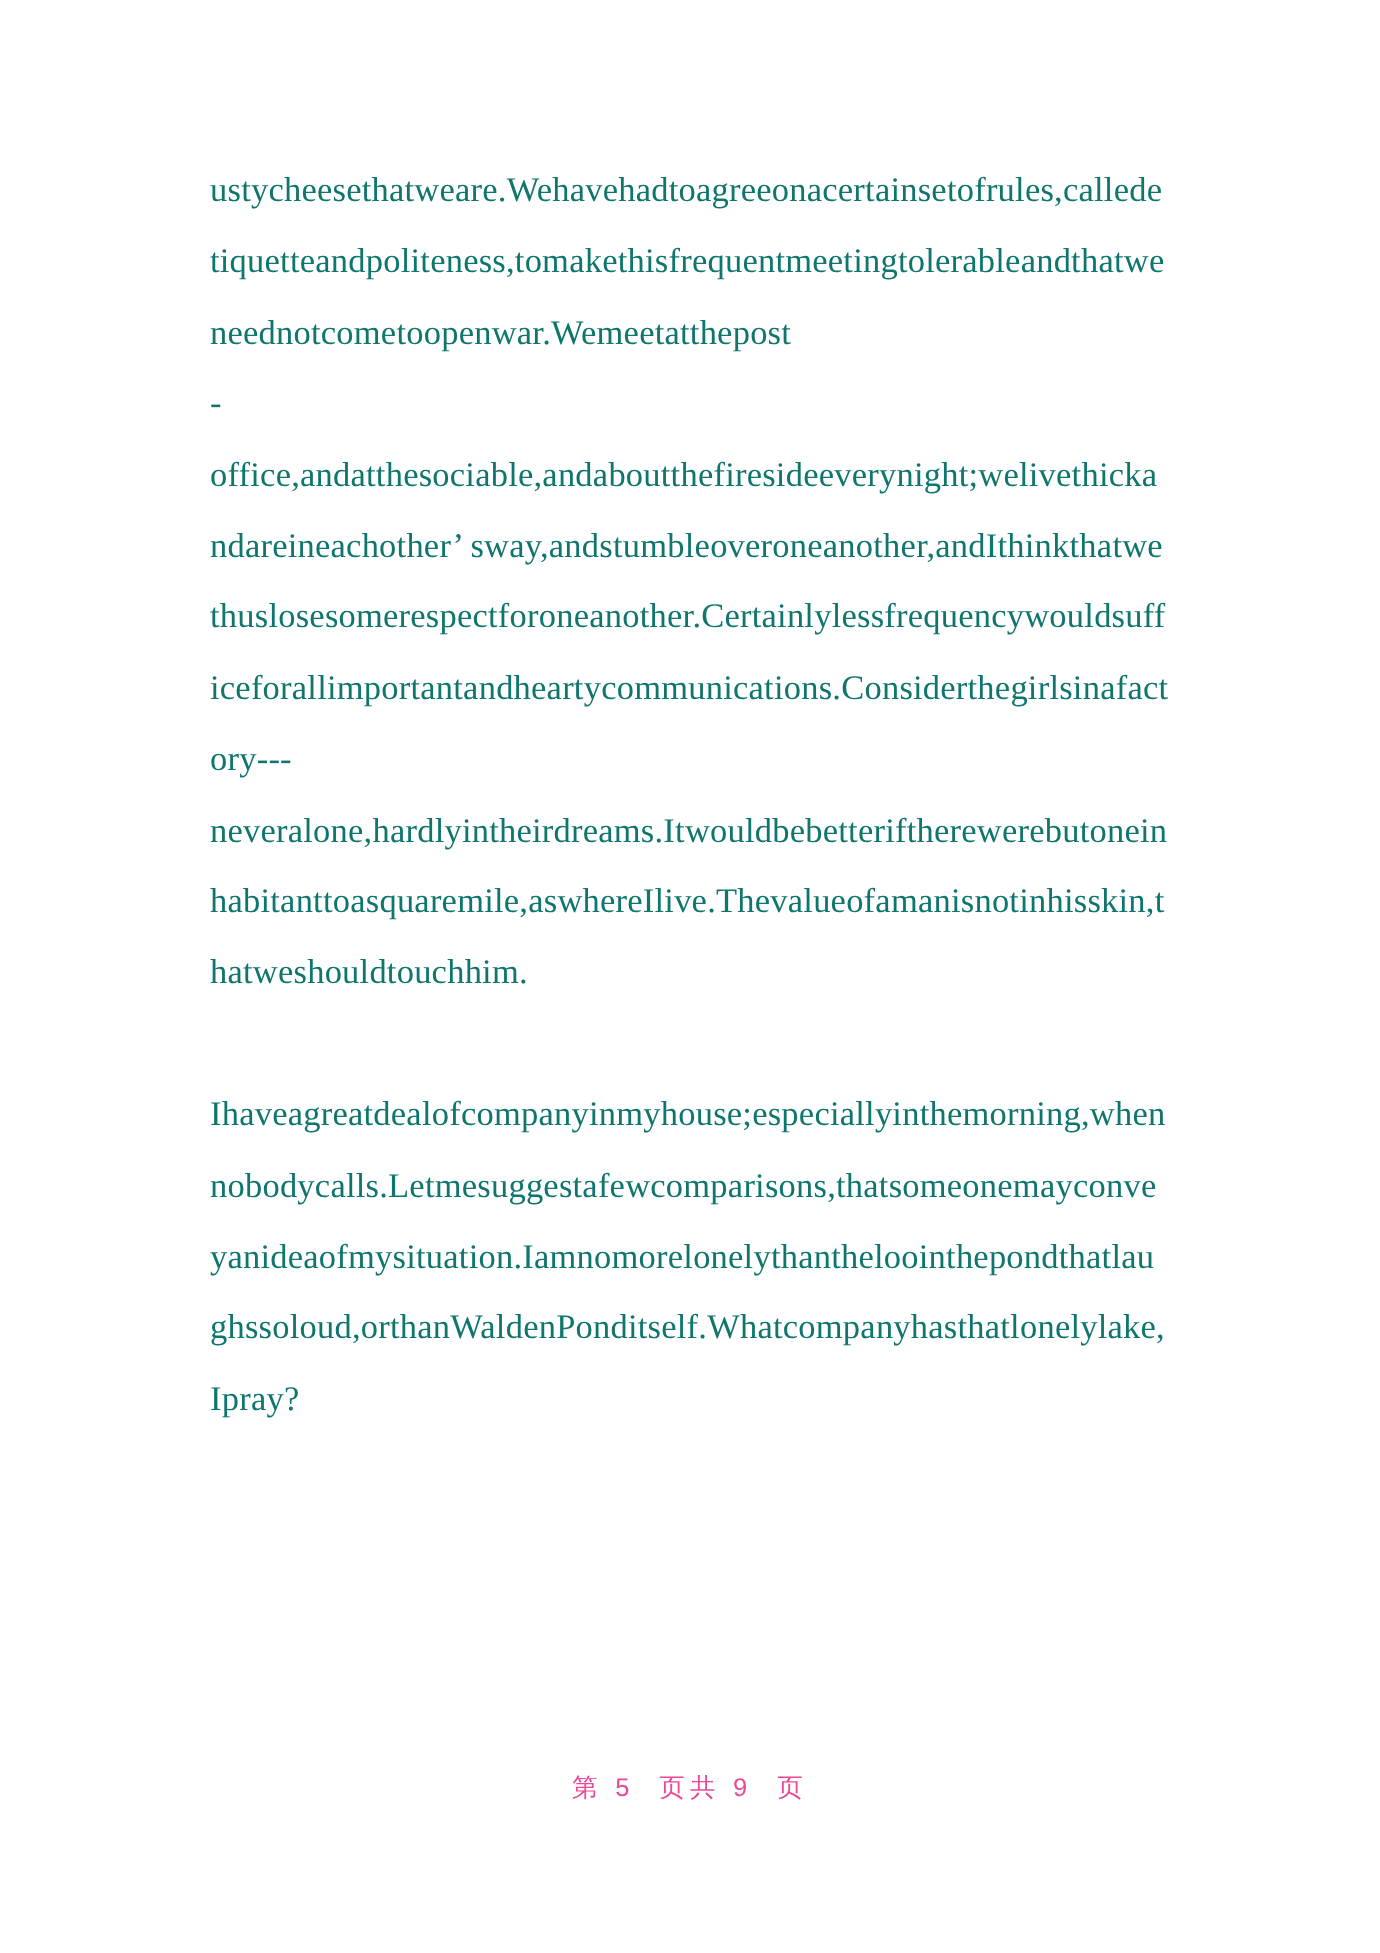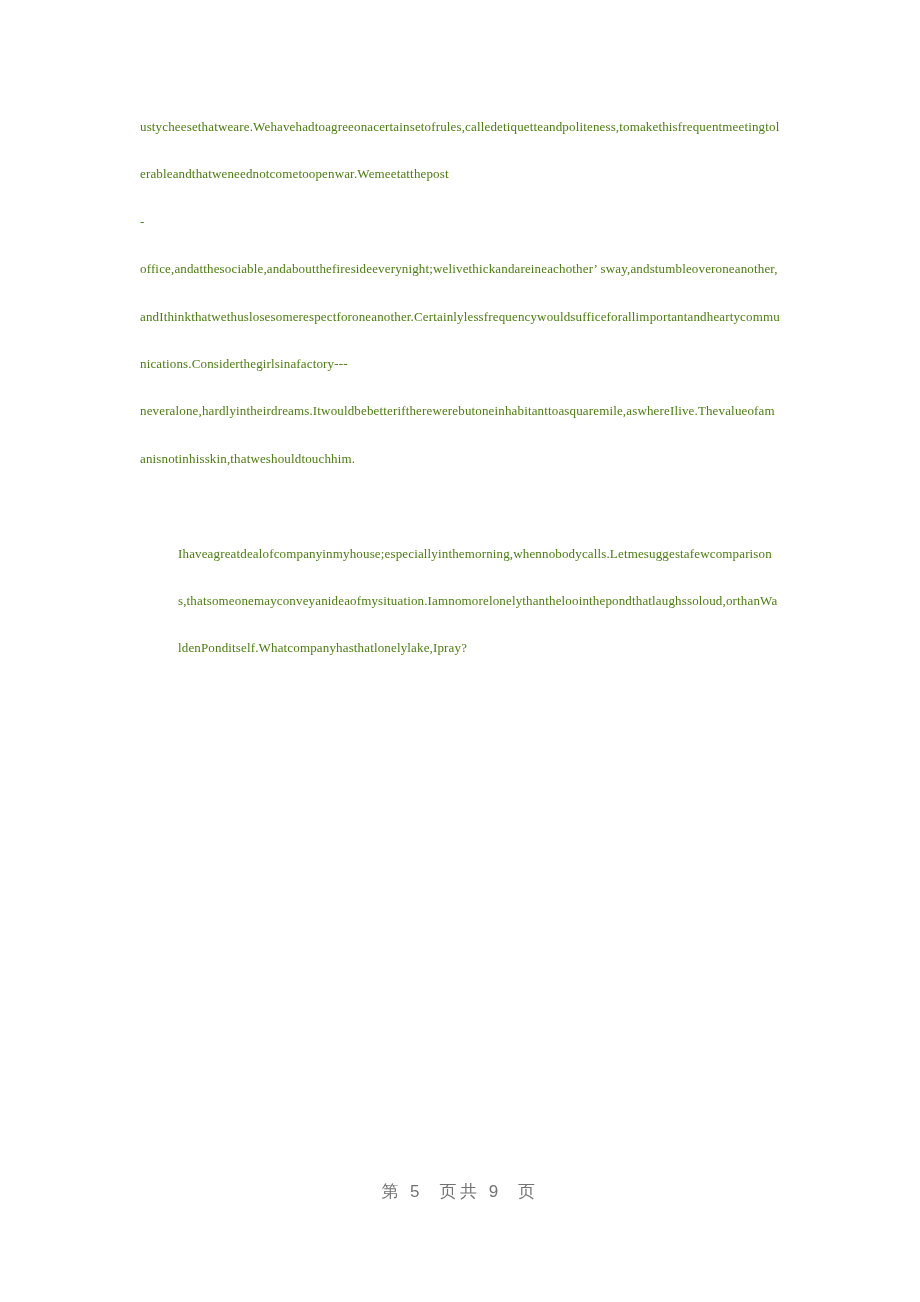--- a/index.html
+++ b/index.html
@@ -20,49 +20,48 @@
 
   .doc-body {
     position: absolute;
     left: 140px;
     top: 103px;
     width: 640px;
   }
 
   .para {
     font-family: "Liberation Serif", "DejaVu Serif", serif;
-    font-size: 13px;
+    font-size: 23px;
     line-height: 47.4px;
-    color: #4d7c0f;
+    color: #0f766e;
     text-align: left;
     margin: 0;
     letter-spacing: 0.15px;
     word-break: break-all;
     overflow-wrap: break-word;
     white-space: pre-wrap;
   }
 
   .para + .para {
     margin-top: 47.4px;
-    margin-left: 38px;
   }
 
   .footer {
     position: absolute;
     left: 0;
     top: 1180px;
     width: 920px;
     text-align: center;
   }
 
   .footer-text {
     display: inline-block;
     font-family: "Liberation Sans", "DejaVu Sans", sans-serif;
     font-size: 17px;
-    color: #737373;
+    color: #ec4899;
     letter-spacing: 3.5px;
     white-space: pre;
   }
 </style>
 </head>
 <body>
 
 <div class="page">
 
   <div class="doc-body">

